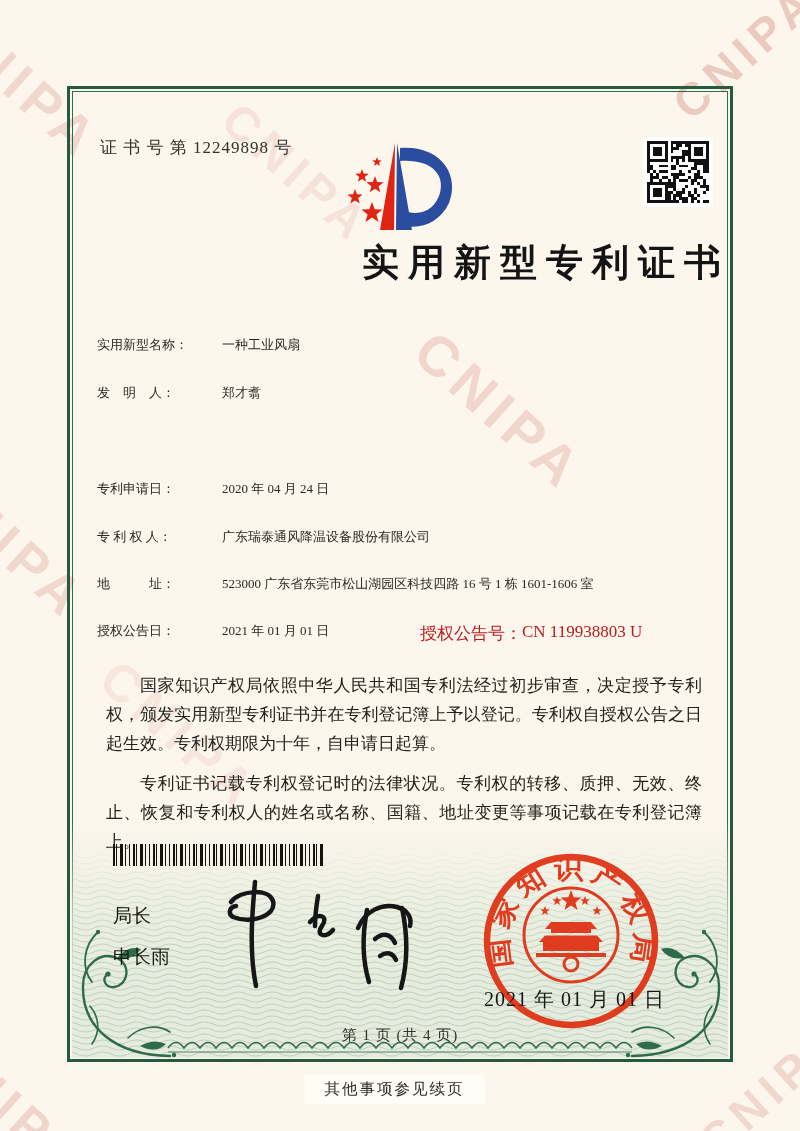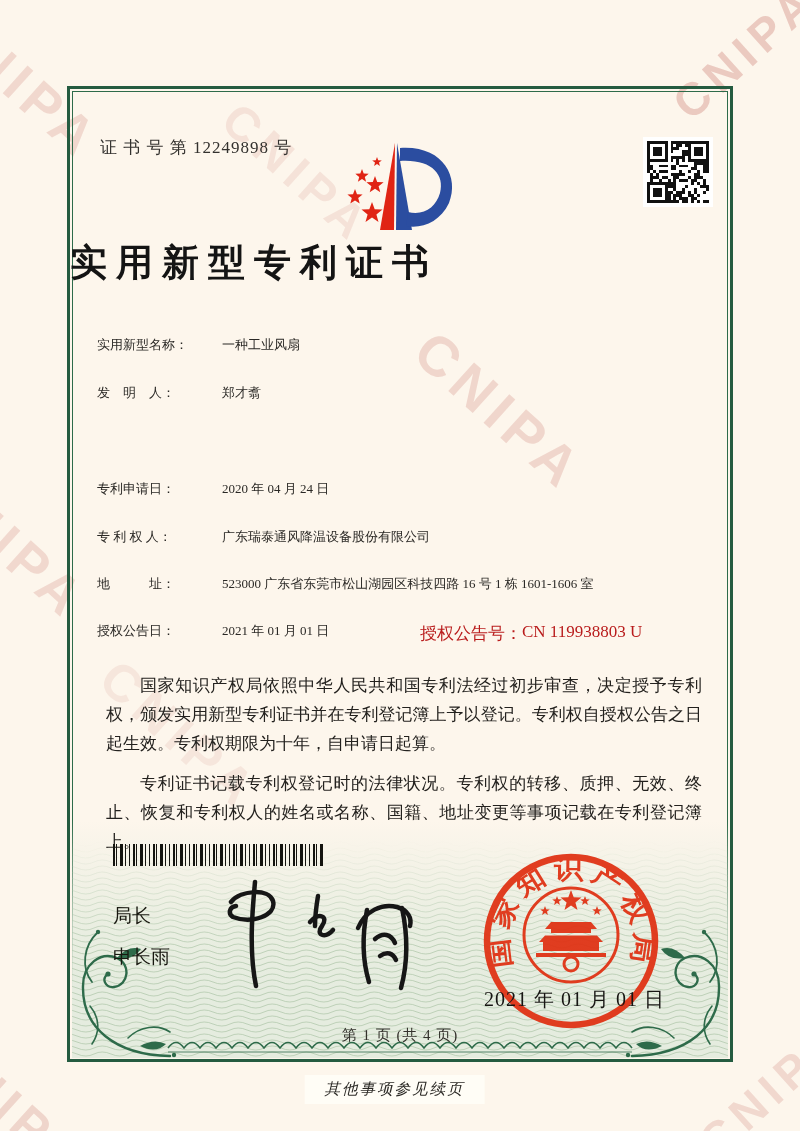--- a/index.html
+++ b/index.html
@@ -8,21 +8,21 @@
   .wm{position:absolute;font-family:"Liberation Sans",sans-serif;font-weight:700;letter-spacing:7px;
       color:#d6968c;transform-origin:left top;pointer-events:none;white-space:nowrap;}
   .frame{position:absolute;left:67px;top:86px;width:666px;height:976px;box-sizing:border-box;
       border:3px solid #245b40;}
   .frame::before{content:"";position:absolute;inset:2px;border:1px solid #2e6b4a;pointer-events:none;}
   .cert-no{position:absolute;left:100px;top:136px;font-size:17px;color:#33312e;letter-spacing:1px;}
   .qr{position:absolute;left:643px;top:137px;width:70px;height:70px;background:#fff;box-sizing:border-box;padding:4px;}
   .qr-grid{display:grid;grid-template-columns:repeat(21,2.95px);grid-auto-rows:2.95px;}
   .qr-grid .on{background:#111;}
   .logo{position:absolute;left:330px;top:128px;width:150px;height:115px;}
-  .title{position:absolute;left:70px;right:70px;top:238px;text-align:left;font-size:37px;font-weight:700;
+  .title{position:absolute;left:70px;right:70px;top:238px;text-align:right;font-size:37px;font-weight:700;
       color:#141414;letter-spacing:9px;}
   .field{position:absolute;left:97px;display:flex;font-size:13px;color:#2a2825;}
   .flabel{display:inline-block;min-width:125px;white-space:pre;}
   .fvalue{display:inline-block;max-width:505px;}
   .grant2{position:absolute;left:420px;font-size:17px;color:#b91c1c;display:flex;justify-content:space-between;}
   .body-par{position:absolute;left:95px;width:618px;font-size:17px;line-height:29px;color:#23211e;
       text-align:justify;}
   .body-par p{margin:11px;text-indent:2em;}
   .barcode{position:absolute;left:113px;top:844px;width:212px;height:22px;
       background:repeating-linear-gradient(90deg,#14140f 0 2px,rgba(0,0,0,0) 2px 3px,#14140f 3px 4px,rgba(0,0,0,0) 4px 7px,#14140f 7px 10px,rgba(0,0,0,0) 10px 12px,#14140f 12px 13px,rgba(0,0,0,0) 13px 16px,#14140f 16px 17px,rgba(0,0,0,0) 17px 20px);}
@@ -32,21 +32,21 @@
   .seal{position:absolute;left:479px;top:849px;z-index:3;opacity:.94;}
   .seal-date{position:absolute;left:484px;top:986px;font-size:20px;color:#171513;letter-spacing:1px;z-index:4;white-space:nowrap;}
   .guilloche-bg{position:absolute;left:72px;top:820px;width:656px;height:238px;z-index:0;
       background:linear-gradient(to bottom,rgba(228,236,222,0) 0px,rgba(228,236,222,.75) 100px,#e5ecdf 170px,#e5ecdf 238px);}
   .guilloche{position:absolute;left:72px;top:824px;z-index:0;}
   .corner-fl{position:absolute;z-index:2;}
   .corner-fl.right{transform:scaleX(-1);}
   .bottom-scroll{position:absolute;left:72px;top:1032px;z-index:1;}
   .page-info{position:absolute;left:70px;right:70px;top:1026px;text-align:center;font-size:15px;color:#33312c;z-index:3;letter-spacing:1px;}
   .note{position:absolute;left:50%;transform:translateX(-53%);top:1075px;font-size:15.5px;color:#2c2a26;
-      background:#fffdf6;padding:4px 20px;letter-spacing:2px;white-space:nowrap;z-index:3;font-style:italic;}
+      background:#fffdf6;padding:4px 20px;letter-spacing:2px;white-space:nowrap;z-index:3;}
 </style>
 </head>
 <body>
 
 <div class="page">
 
   <div id="wm-layer">
       <span class="wm" style="left: -35px; top: -8px; font-size: 54px; opacity: 0.3; transform: rotate(42deg);">CNIPA</span>
       <span class="wm" style="left: 248px; top: 92px; font-size: 48px; opacity: 0.2; transform: rotate(42deg);">CNIPA</span>
       <span class="wm" style="left: 662px; top: 90px; font-size: 46px; opacity: 0.45; transform: rotate(-42deg);">CNIPA</span>

